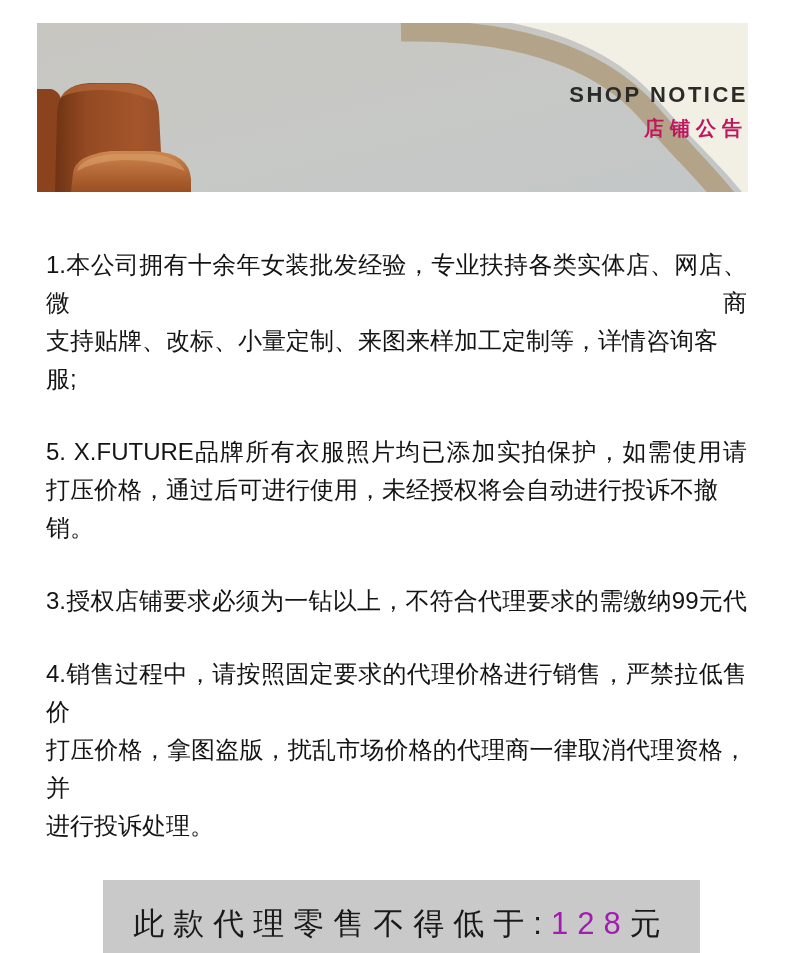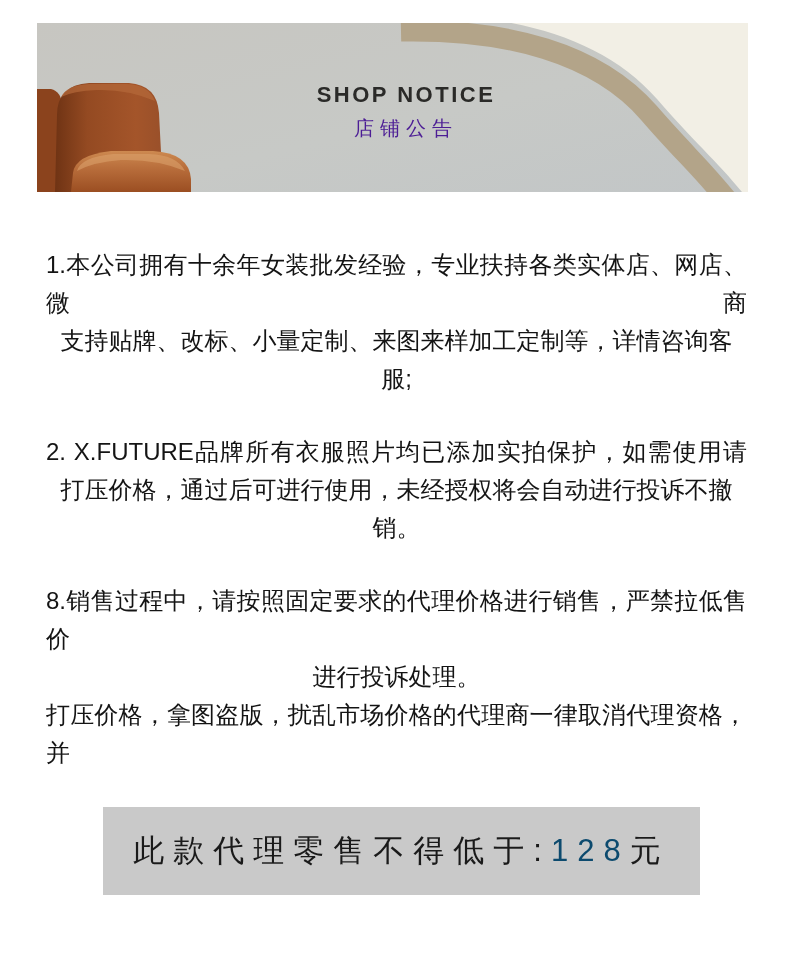--- a/index.html
+++ b/index.html
@@ -15,64 +15,64 @@
   .banner{
     position:relative;
     margin:23px 0 0 37px;
     width:711px;height:169px;
     overflow:hidden;
     background:#c6c8c5;
   }
   .banner svg{position:absolute;left:0;top:0;width:711px;height:169px;display:block;}
   .banner-text{
     position:absolute;left:0;right:0;top:59px;
-    text-align:center;
+    text-align:right;
     margin-left:27px;
   }
   .banner-title-en{
     font-size:22px;line-height:26px;
     font-weight:700;letter-spacing:2.5px;
     color:#2a2a28;
   }
   .banner-title-zh{
     margin-top:8px;
     font-size:20px;line-height:24px;
-    font-weight:400;letter-spacing:6px;
-    color:#4c1d95;
+    font-weight:700;letter-spacing:6px;
+    color:#be185d;
   }
   
   .notice{
     padding:0 31px 0 46px;
   }
   .notice p{
     margin:35px 12px 0 0;
     font-size:24px;
     line-height:38px;
     color:#141414;
   }
   .notice p:first-child{margin-top:54px;}
   .line{display:block;}
   .line.fill{
     text-align:justify;
     text-align-last:justify;
   }
-  .line.last{text-align:center;}
+  .line.last{text-align:left;}
   
   .price-box{
     margin:28px 0 4px 103px;
     width:597px;height:88px;
     background:#c9c9c9;
     display:flex;align-items:center;justify-content:center;
     font-size:31px;
     letter-spacing:9px;
     color:#1a1a1a;
     white-space:nowrap;
   }
   .price-box .price{
-    color:#0c4a6e;
+    color:#a21caf;
   }
 </style>
 </head>
 <body>
 
 <div class="page">
 
   <div class="banner">
     <svg viewBox="0 0 711 169" preserveAspectRatio="none" aria-hidden="true">
       <defs>
@@ -114,29 +114,30 @@
       <div class="banner-title-zh">店铺公告</div>
     </div>
   </div>
 
   <div class="notice">
     <p>
       <span class="line fill">1.本公司拥有十余年女装批发经验，专业扶持各类实体店、网店、微商</span>
       <span class="line last">支持贴牌、改标、小量定制、来图来样加工定制等，详情咨询客服;</span>
     </p>
     <p>
-      <span class="line fill">2. X.FUTURE品牌所有衣服照片均已添加实拍保护，如需使用请</span>
+      <span class="line fill">5. X.FUTURE品牌所有衣服照片均已添加实拍保护，如需使用请</span>
       <span class="line last">打压价格，通过后可进行使用，未经授权将会自动进行投诉不撤销。</span>
     </p>
     <p>
+      <span class="line fill">3.授权店铺要求必须为一钻以上，不符合代理要求的需缴纳99元代</span>
     </p>
     <p>
-      <span class="line fill">8.销售过程中，请按照固定要求的代理价格进行销售，严禁拉低售价</span>
+      <span class="line fill">4.销售过程中，请按照固定要求的代理价格进行销售，严禁拉低售价</span>
+      <span class="line fill">打压价格，拿图盗版，扰乱市场价格的代理商一律取消代理资格，并</span>
       <span class="line last">进行投诉处理。</span>
-      <span class="line fill">打压价格，拿图盗版，扰乱市场价格的代理商一律取消代理资格，并</span>
     </p>
     <p>
     </p>
   </div>
 
   <div class="price-box">
     <span>此款代理零售不得低于:</span>
       <span class="price">128</span>
       <span>元</span>
   </div>

